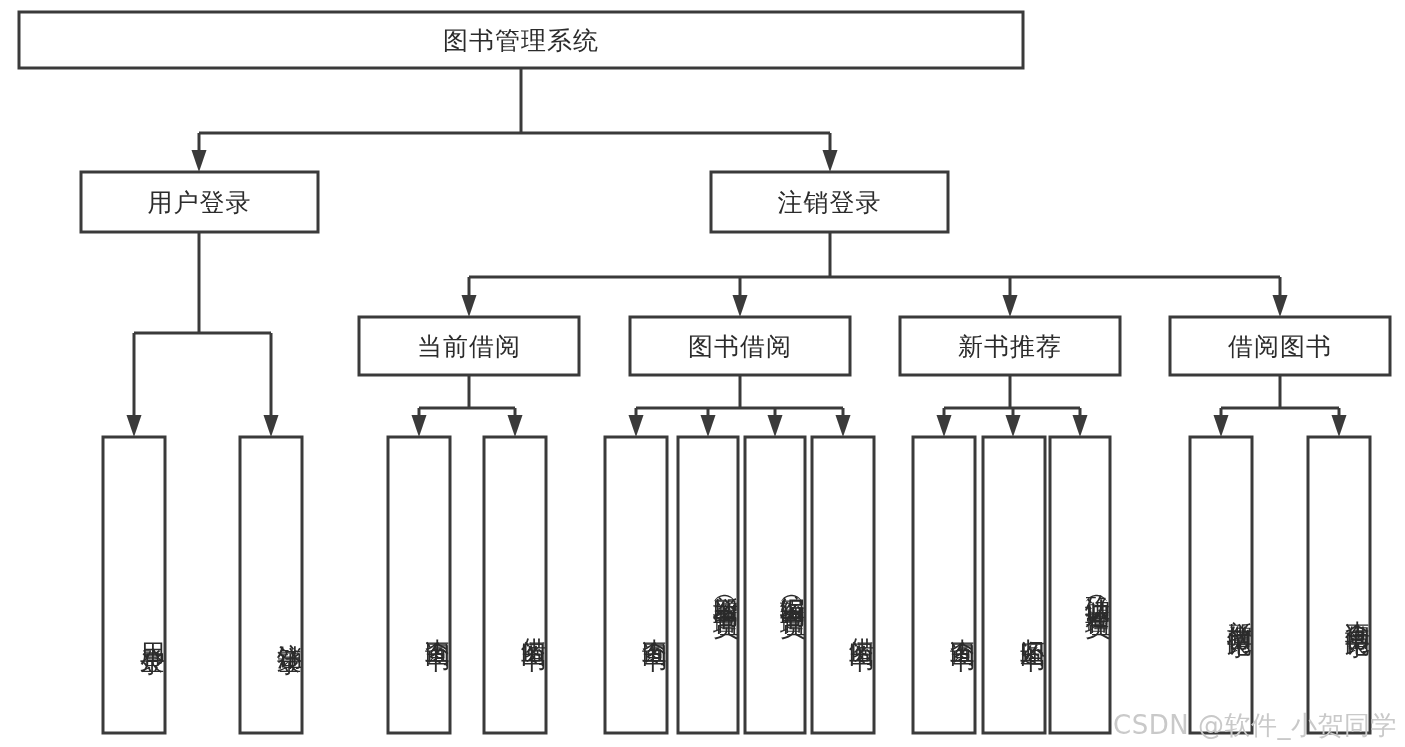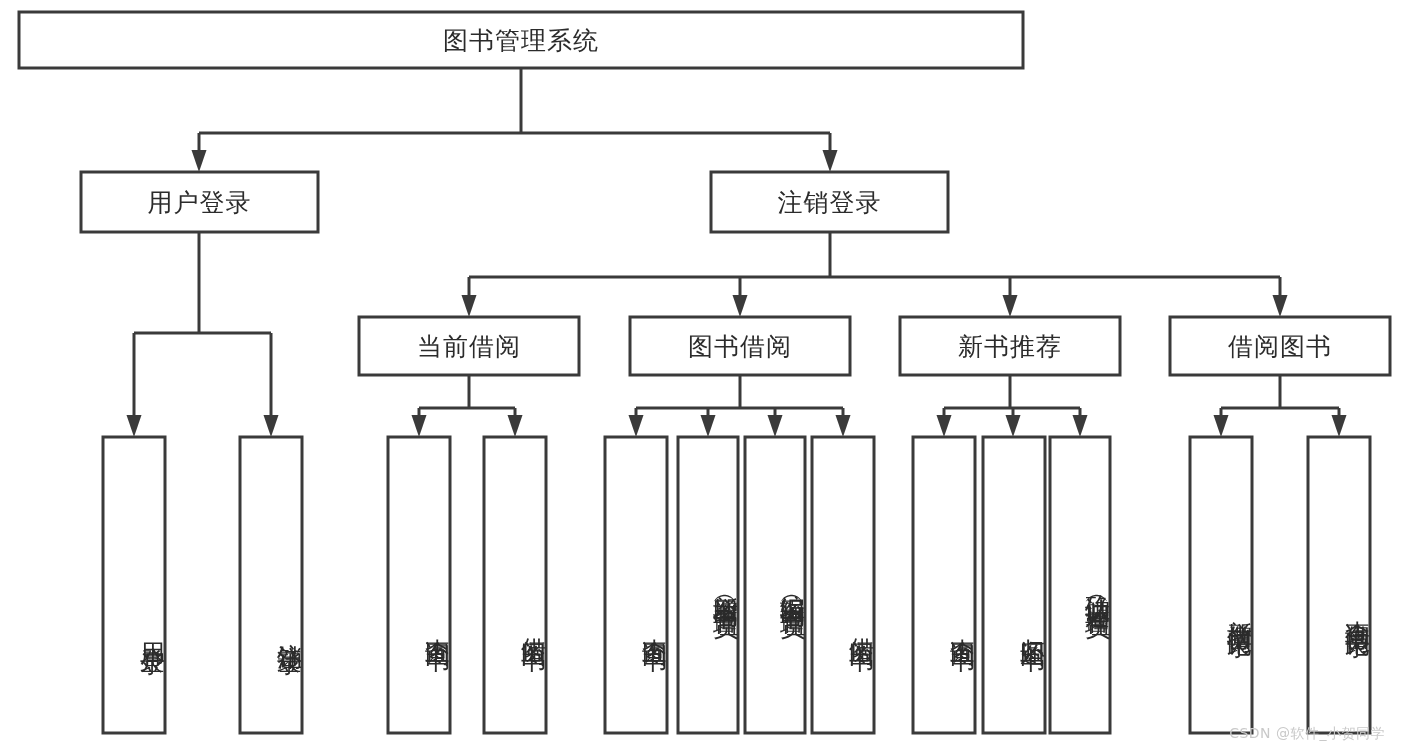--- a/index.html
+++ b/index.html
@@ -34,22 +34,22 @@
     align-items:center;
     justify-content:center;
     font-size:25px;
     color:#2b2b2b;
     white-space:nowrap;
     letter-spacing:1px;
     pointer-events:none;
   }
   .watermark{
     position:absolute;
-    right:20px;bottom:4px;
-    font-size:14px;
+    right:8px;bottom:4px;
+    font-size:26px;
     color:#c9c9c9;
     letter-spacing:0.5px;
     font-family:"DejaVu Sans","Liberation Sans",sans-serif;
     pointer-events:none;
   }
 </style>
 </head>
 <body>
 
 <div id="diagram-root">

